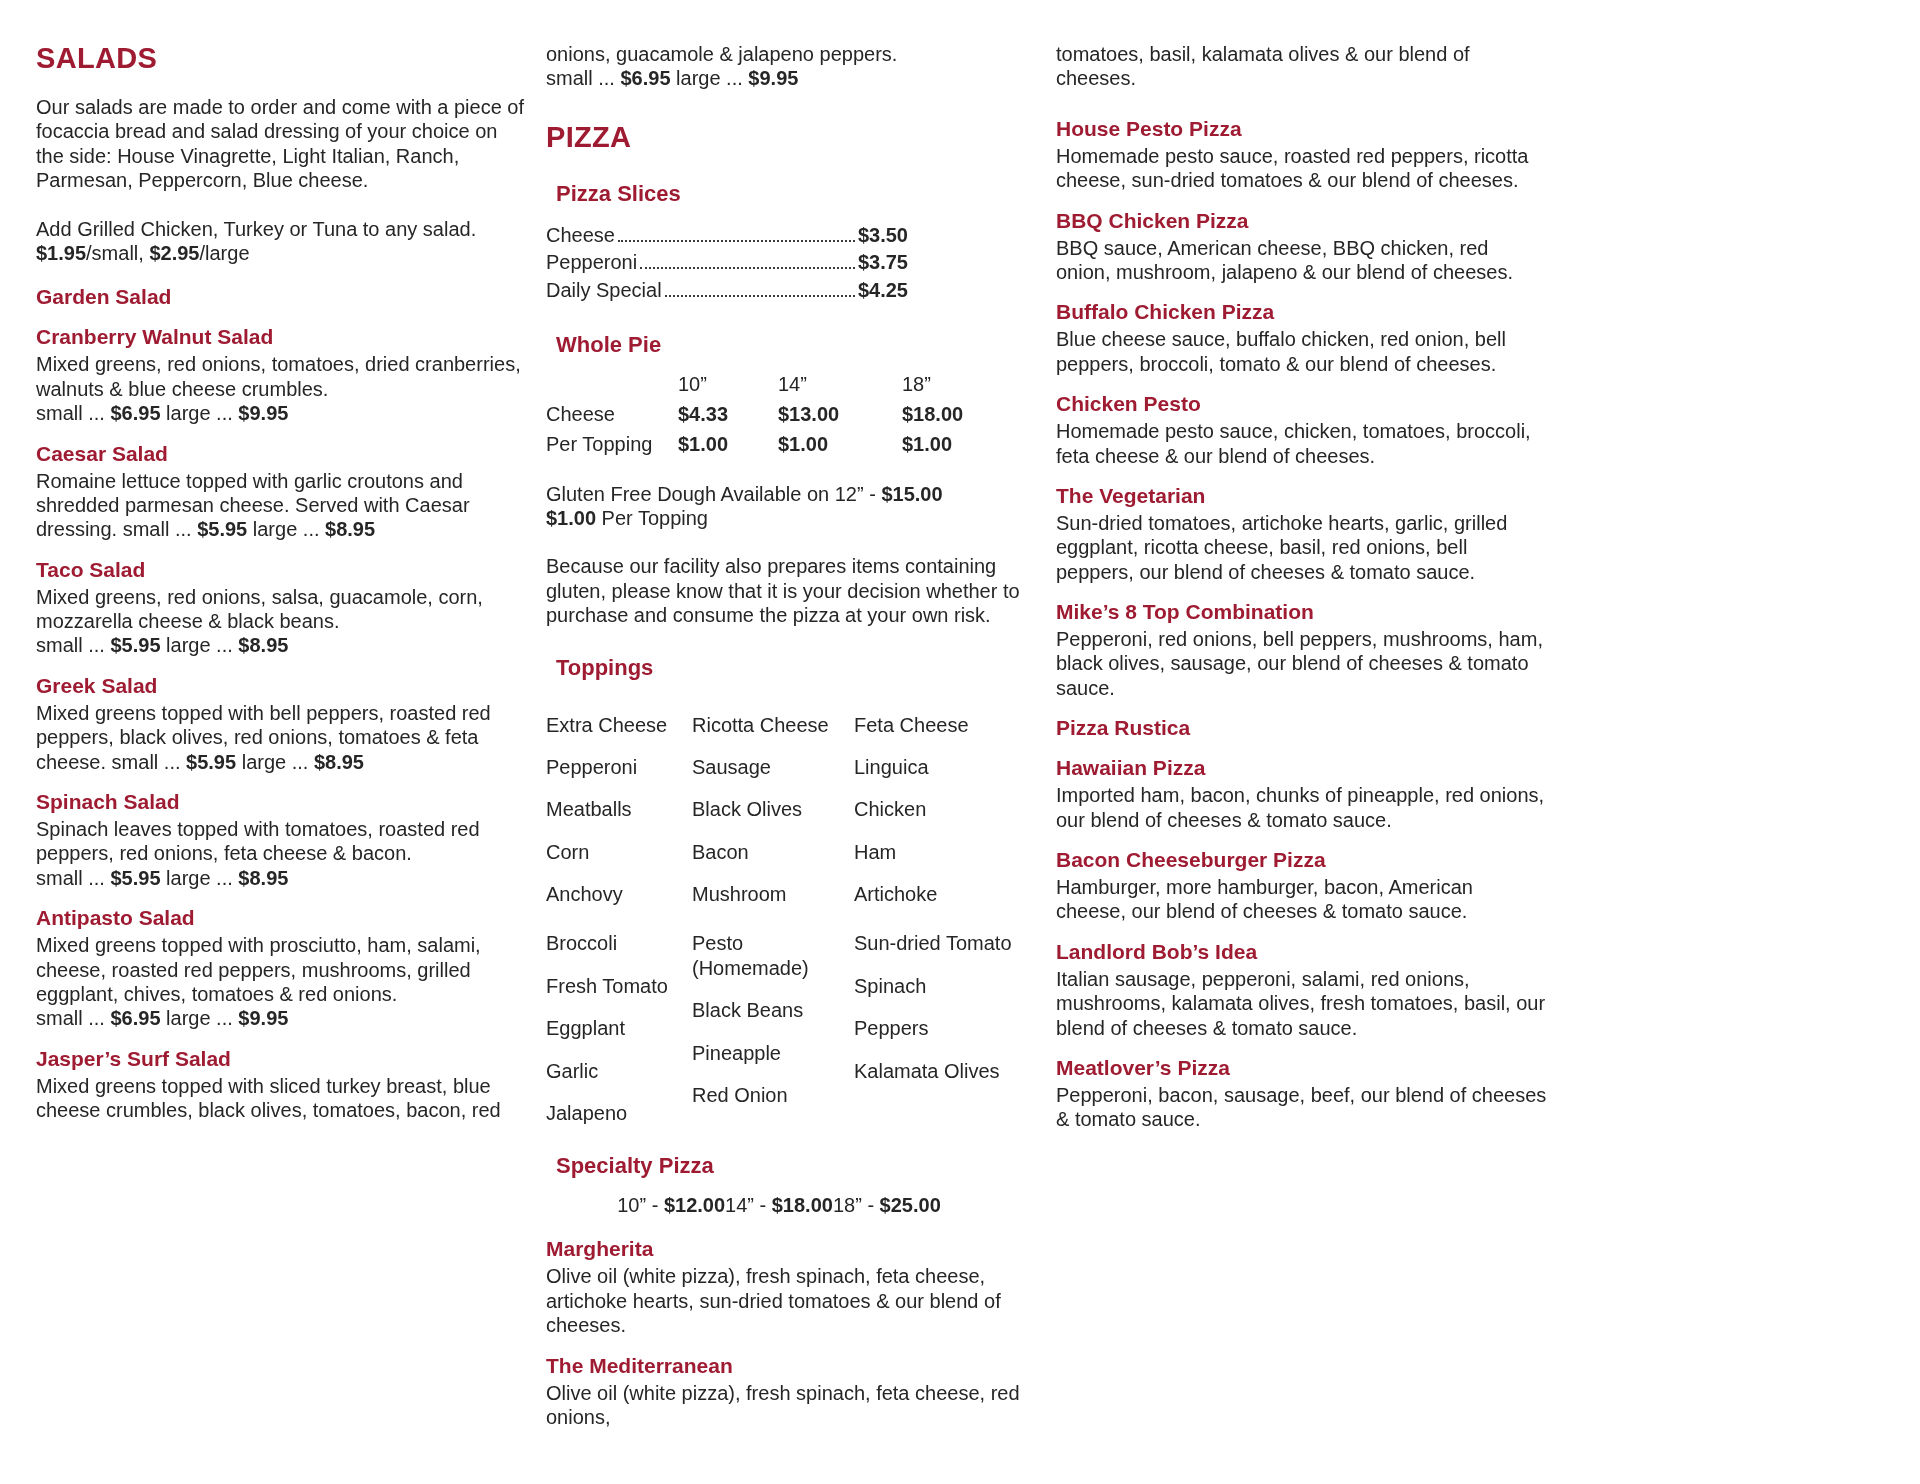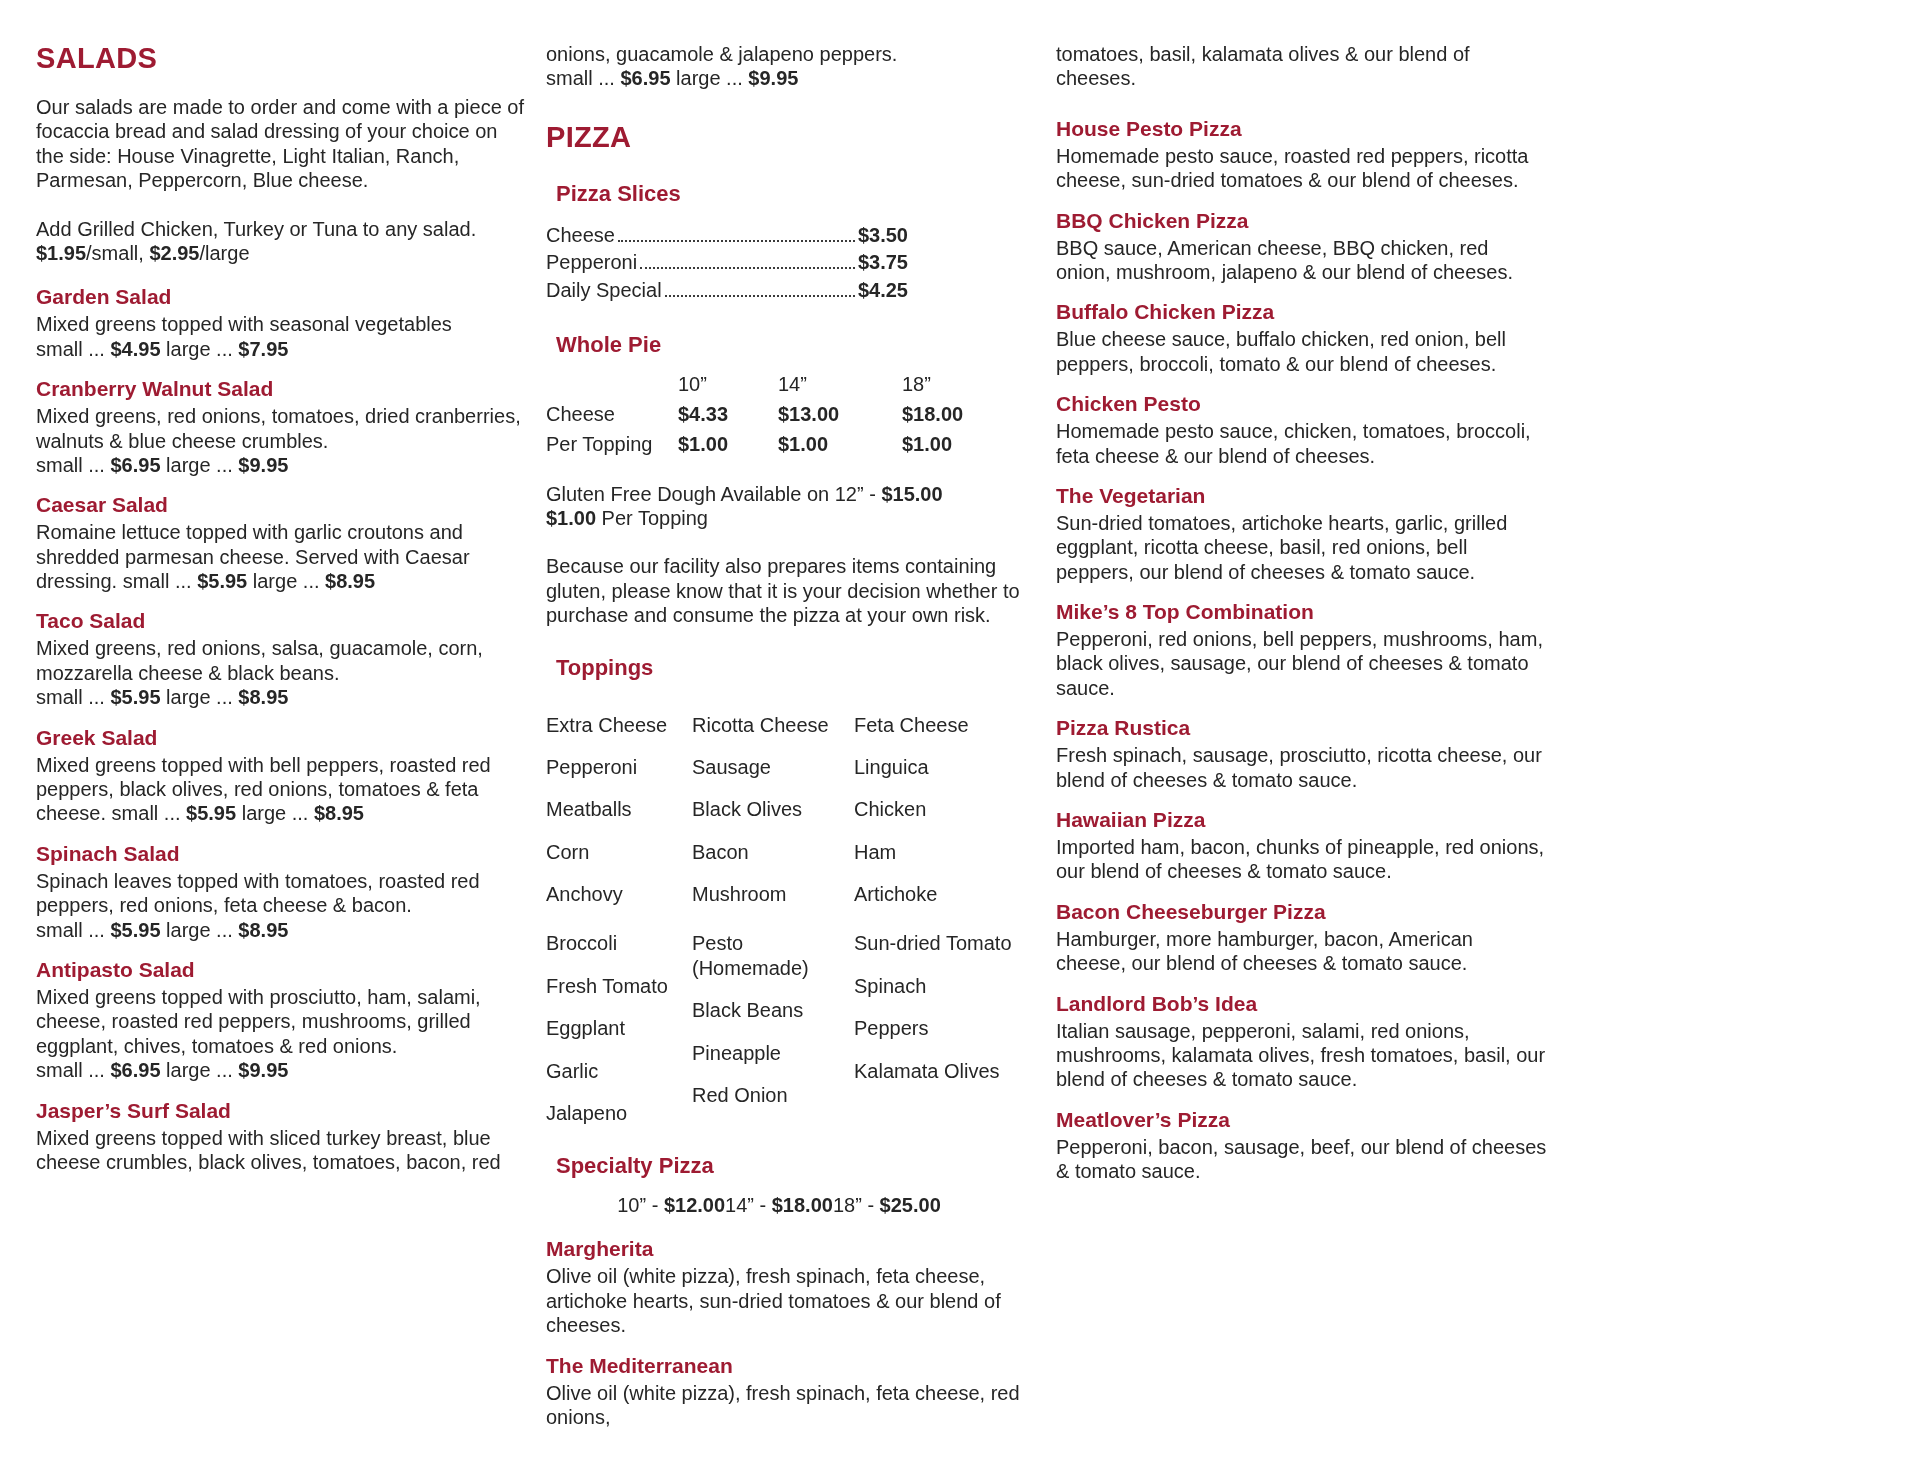--- a/index.html
+++ b/index.html
@@ -49,21 +49,20 @@
 
 <div class="menu">
 
   <div class="col">
     <h2 class="section-title">SALADS</h2>
     <p class="body">Our salads are made to order and come with a piece of focaccia bread and salad dressing of your choice on the side: House Vinagrette, Light Italian, Ranch, Parmesan, Peppercorn, Blue cheese.</p>
     <p class="body">Add Grilled Chicken, Turkey or Tuna to any salad.<br><b>$1.95</b>/small, <b>$2.95</b>/large</p>
 
     <div class="item mt20">
       <h3 class="item-name">Garden Salad</h3>
-      <p class="body">Mixed greens topped with seasonal vegetables<br>small ... <b>$4.95</b> large ... <b>$7.95</b></p>
     </div>
     <div class="item">
       <h3 class="item-name">Cranberry Walnut Salad</h3>
       <p class="body">Mixed greens, red onions, tomatoes, dried cranberries, walnuts &amp; blue cheese crumbles.<br>small ... <b>$6.95</b> large ... <b>$9.95</b></p>
     </div>
     <div class="item">
       <h3 class="item-name">Caesar Salad</h3>
       <p class="body">Romaine lettuce topped with garlic croutons and shredded parmesan cheese. Served with Caesar dressing. small ... <b>$5.95</b> large ... <b>$8.95</b></p>
     </div>
     <div class="item">
@@ -218,21 +217,20 @@
     <div class="item">
       <h3 class="item-name">The Vegetarian</h3>
       <p class="body">Sun-dried tomatoes, artichoke hearts, garlic, grilled eggplant, ricotta cheese, basil, red onions, bell peppers, our blend of cheeses &amp; tomato sauce.</p>
     </div>
     <div class="item">
       <h3 class="item-name">Mike’s 8 Top Combination</h3>
       <p class="body">Pepperoni, red onions, bell peppers, mushrooms, ham, black olives, sausage, our blend of cheeses &amp; tomato sauce.</p>
     </div>
     <div class="item">
       <h3 class="item-name">Pizza Rustica</h3>
-      <p class="body">Fresh spinach, sausage, prosciutto, ricotta cheese, our blend of cheeses &amp; tomato sauce.</p>
     </div>
     <div class="item">
       <h3 class="item-name">Hawaiian Pizza</h3>
       <p class="body">Imported ham, bacon, chunks of pineapple, red onions, our blend of cheeses &amp; tomato sauce.</p>
     </div>
     <div class="item">
       <h3 class="item-name">Bacon Cheeseburger Pizza</h3>
       <p class="body">Hamburger, more hamburger, bacon, American cheese, our blend of cheeses &amp; tomato sauce.</p>
     </div>
     <div class="item">

